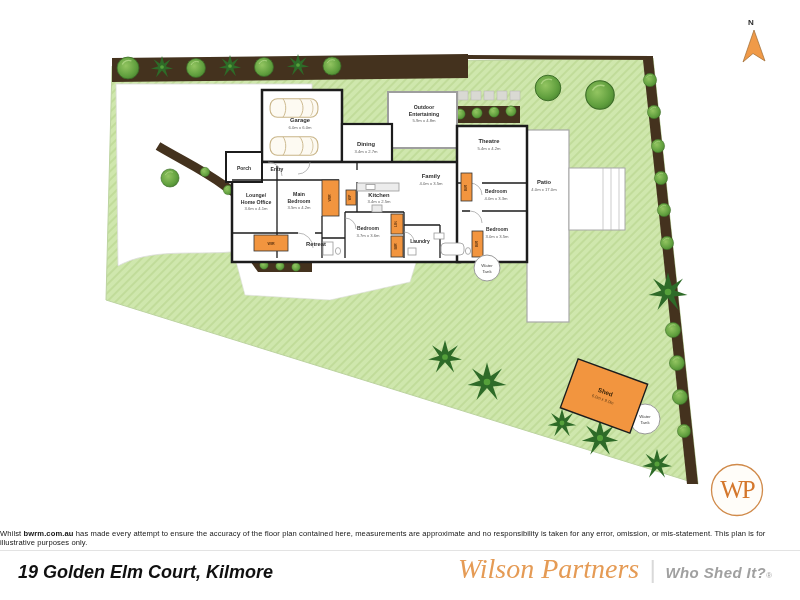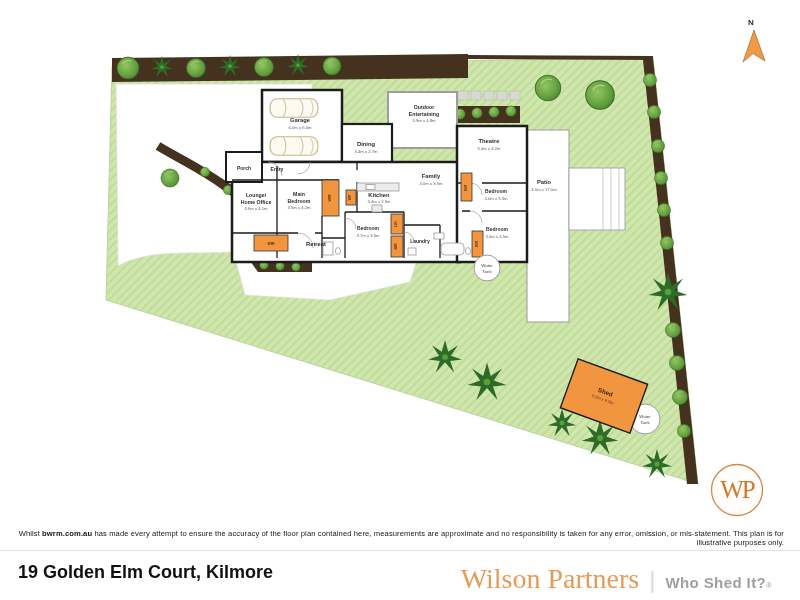--- a/index.html
+++ b/index.html
@@ -14,28 +14,28 @@
   .rdims{font-size:4.2px;fill:#5f5f5f;text-anchor:middle;}
   .sml{font-size:3.6px;font-weight:700;fill:#5c3310;text-anchor:middle;}
   .tank{font-size:4.3px;fill:#3c3c3c;text-anchor:middle;}
   .north-n{font-size:8px;font-weight:700;fill:#2b2b2b;text-anchor:middle;}
   .wp-text{font-family:"Liberation Serif", serif;font-size:25px;fill:#d4772c;
            text-anchor:middle;letter-spacing:-2px;}
   .shed-name{font-size:6.2px;font-weight:700;fill:#3a2408;text-anchor:middle;}
   .shed-dims{font-size:4.2px;fill:#5c3a14;text-anchor:middle;}
 
   
-  .disclaimer{position:absolute;top:529px;left:0;width:784px;text-align:right;
+  .disclaimer{position:absolute;top:529px;left:0;width:784px;text-align:left;
               font-size:7.6px;color:#161616;letter-spacing:0.1px;}
   .disclaimer b{font-weight:700;}
   .footer-divider{position:absolute;top:550px;left:0;width:800px;height:0;
                   border-top:1px solid #e3e3e3;}
-  .footer{position:absolute;top:551px;left:0;width:800px;height:49px;background:#fff;}
+  .footer{position:absolute;top:551px;left:0;width:800px;height:49px;background:#fff;font-style:italic;}
   .address{position:absolute;left:18px;top:11px;font-size:18px;font-weight:700;color:#101010;}
-  .brand{position:absolute;right:28px;top:12px;display:flex;align-items:baseline;text-align:center;}
+  .brand{position:absolute;right:28px;top:2px;display:flex;align-items:baseline;text-align:center;}
   .brand-name{font-family:"Liberation Serif", serif;font-size:28px;color:#e59b55;}
   .brand-sep{font-size:24px;color:#d9d9d9;font-weight:300;margin:0 10px;}
   .brand-tagline{font-size:15px;font-weight:700;color:#a0a0a0;letter-spacing:0.4px;}
   .brand-reg{font-size:8px;color:#a0a0a0;}
 </style>
 </head>
 <body>
 
 <div class="screen">
 

